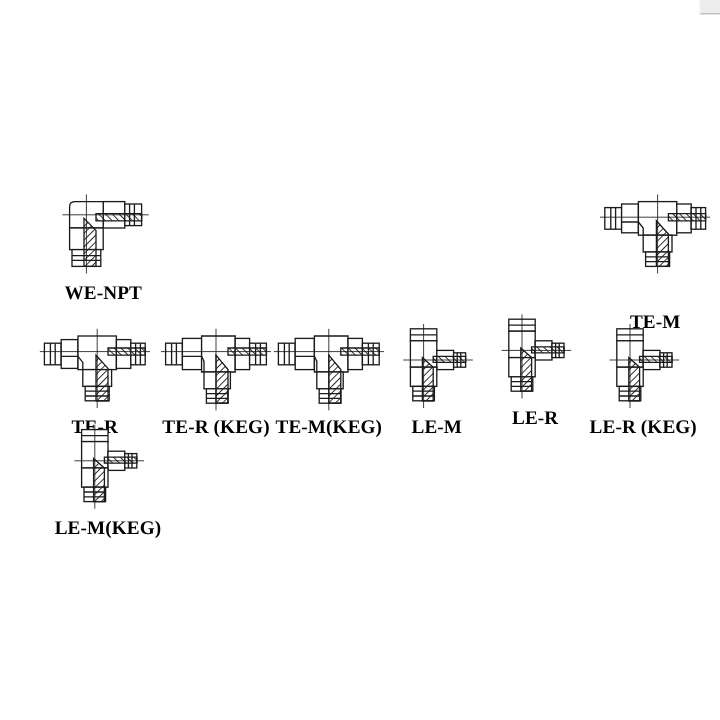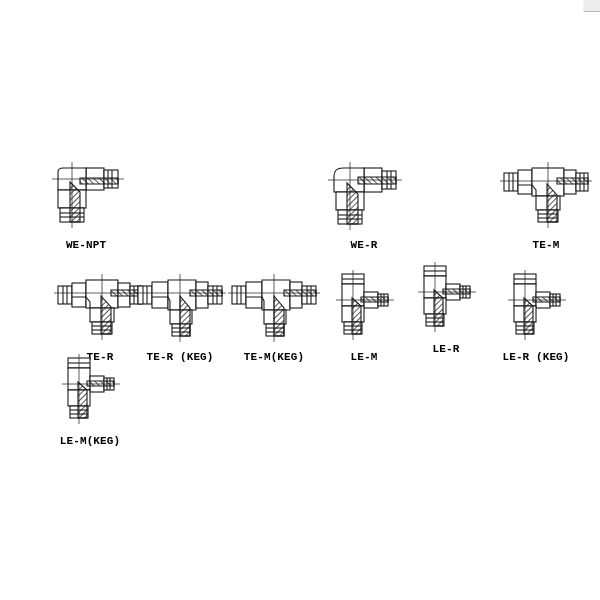--- a/index.html
+++ b/index.html
@@ -42,22 +42,22 @@
     position: absolute;
     display: flex;
     flex-direction: column;
     align-items: center;
     justify-content: flex-end;
   }
   .figure {
     display: block;
   }
   .caption {
-    font-family: Liberation Mono, monospace;
-    font-size: 11px;
+    font-family: Liberation Serif, serif;
+    font-size: 16px;
     font-weight: bold;
     color: #000000;
     letter-spacing: 0.1px;
     white-space: nowrap;
     text-align: center;
     margin-top: 3px;
     line-height: 12px;
   }
 </style>
 </head>
@@ -104,45 +104,23 @@
             <line x1="8" y1="27" x2="80" y2="27"></line>
             <line x1="28" y1="10" x2="28" y2="76"></line>
           </g>
         </g>
       </svg>
       <div class="caption">WE-NPT</div>
     </div>
 
 
 
-    <div class="cell" style="left:322px; top:152px; width:84px;">
-      <svg class="figure" width="84" height="84" viewBox="0 0 84 84">
-        <g fill="none" stroke="#1a1a1a" stroke-width="1.1">
-          <rect x="42" y="16" width="18" height="24" fill="#fff"></rect>
-          <rect x="60" y="19" width="14" height="18" fill="#fff"></rect>
-          <line x1="65" y1="19" x2="65" y2="37"></line>
-          <line x1="69" y1="19" x2="69" y2="37"></line>
-          <path d="M12 40 L12 24 Q12 16 21 16 L42 16 L42 40 Z" fill="#fff"></path>
-          <rect x="14" y="40" width="28" height="18" fill="#fff"></rect>
-          <rect x="16" y="58" width="24" height="14" fill="#fff"></rect>
-          <line x1="16" y1="63" x2="40" y2="63"></line>
-          <line x1="16" y1="67" x2="40" y2="67"></line>
-          <path d="M25 31 L36 42 L36 72 L25 72 Z" fill="url(#hatchR)" stroke="#1a1a1a"></path>
-          <path d="M36 25 L74 25 L74 32 L36 32 Z" fill="url(#hatchL)" stroke="#1a1a1a"></path>
-          <g stroke="#1a1a1a" stroke-width="0.7">
-            <line x1="6" y1="28" x2="80" y2="28"></line>
-            <line x1="28" y1="10" x2="28" y2="78"></line>
-          </g>
-        </g>
-      </svg>
-      <div class="caption">WE-R</div>
-    </div>
-
-
-    <div class="cell" style="left:500px; top:152px; width:92px;">
+
+
+    <div class="cell" style="left:500px; top:152px; width:92px;gap:24px;">
       <svg class="figure" width="92" height="84" viewBox="0 0 92 84">
         <g fill="none" stroke="#1a1a1a" stroke-width="1.1">
 
           <rect x="4" y="21" width="14" height="18" fill="#fff"></rect>
           <line x1="9" y1="21" x2="9" y2="39"></line>
           <line x1="13" y1="21" x2="13" y2="39"></line>
           <rect x="18" y="18" width="14" height="24" fill="#fff"></rect>
 
           <rect x="32" y="16" width="32" height="28" fill="#fff"></rect>
 
@@ -163,21 +141,21 @@
           <path d="M18 33 L32 33 L36 38 L36 44" stroke="#1a1a1a" fill="none"></path>
           <g stroke="#1a1a1a" stroke-width="0.7">
             <line x1="0" y1="29" x2="92" y2="29"></line>
             <line x1="48" y1="10" x2="48" y2="76"></line>
           </g>
         </g>
       </svg>
       <div class="caption">TE-M</div>
     </div>
 
-    <div class="cell" style="left:54px; top:268px; width:92px;">
+    <div class="cell" style="left:33px; top:268px; width:92px;">
       <svg class="figure" width="92" height="80" viewBox="0 0 92 80">
         <g fill="none" stroke="#1a1a1a" stroke-width="1.1">
           <rect x="4" y="18" width="14" height="18" fill="#fff"></rect>
           <line x1="9" y1="18" x2="9" y2="36"></line>
           <line x1="13" y1="18" x2="13" y2="36"></line>
           <rect x="18" y="15" width="14" height="24" fill="#fff"></rect>
           <rect x="32" y="12" width="32" height="28" fill="#fff"></rect>
           <rect x="64" y="15" width="12" height="24" fill="#fff"></rect>
           <rect x="76" y="18" width="12" height="18" fill="#fff"></rect>
           <line x1="80" y1="18" x2="80" y2="36"></line>

